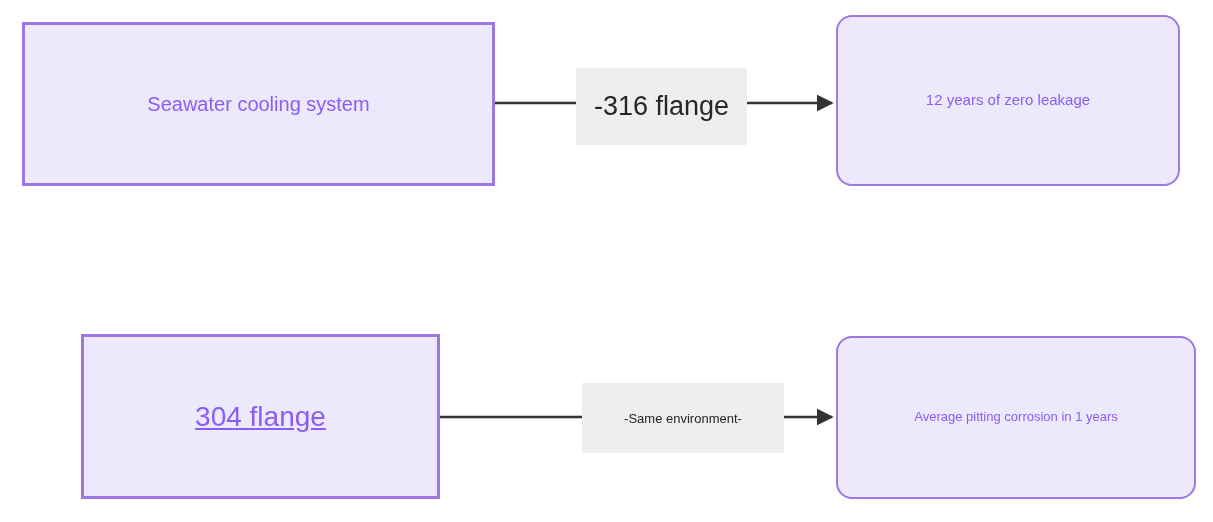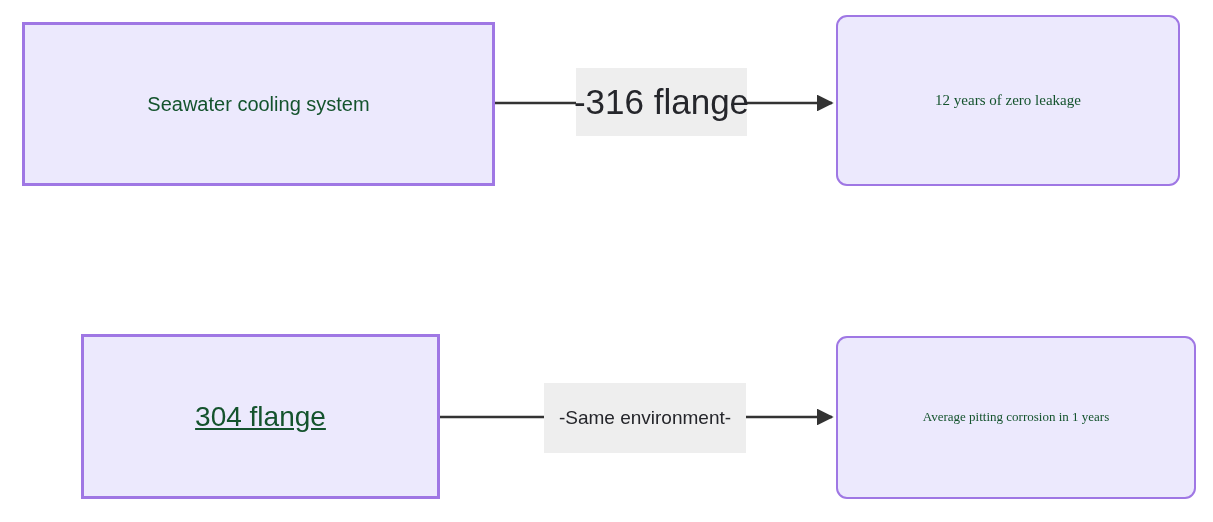--- a/index.html
+++ b/index.html
@@ -20,30 +20,29 @@
   }
 
   
   .node {
     position: absolute;
     box-sizing: border-box;
     display: flex;
     align-items: center;
     justify-content: center;
     text-align: center;
-    color: #14532d;
+    color: #8b5cf6;
     background: #ece9fd;
     border: 3px solid #9f77e4;
     line-height: 1.25;
     padding: 3px 10px;
   }
   .node.rounded {
     border-width: 2px;
-    border-radius: 11px;
-    font-family: Liberation Serif, serif;
+    border-radius: 16px;
   }
 
   #node-source-top {
     left: 22px;
     top: 22px;
     width: 473px;
     height: 164px;
     font-size: 20px;
   }
   #node-target-top {
@@ -86,29 +85,29 @@
     align-items: center;
     justify-content: center;
     background: #eeeeee;
     color: #25262b;
     white-space: nowrap;
   }
   #edge-label-top {
     left: 576px;
     top: 68px;
     width: 171px;
-    height: 68px;
-    font-size: 35px;
+    height: 77px;
+    font-size: 27px;
   }
   #edge-label-bottom {
-    left: 544px;
+    left: 582px;
     top: 383px;
     width: 202px;
     height: 70px;
-    font-size: 19px;
+    font-size: 13px;
   }
 </style>
 </head>
 <body>
 
 <div id="canvas">
 
   <svg id="edge-layer" viewBox="0 0 1213 522" width="1213" height="522" xmlns="http://www.w3.org/2000/svg">
     <defs>
       <marker id="arrow-head" viewBox="0 0 10 10" refX="9" refY="5" markerWidth="7" markerHeight="7" orient="auto-start-reverse">

